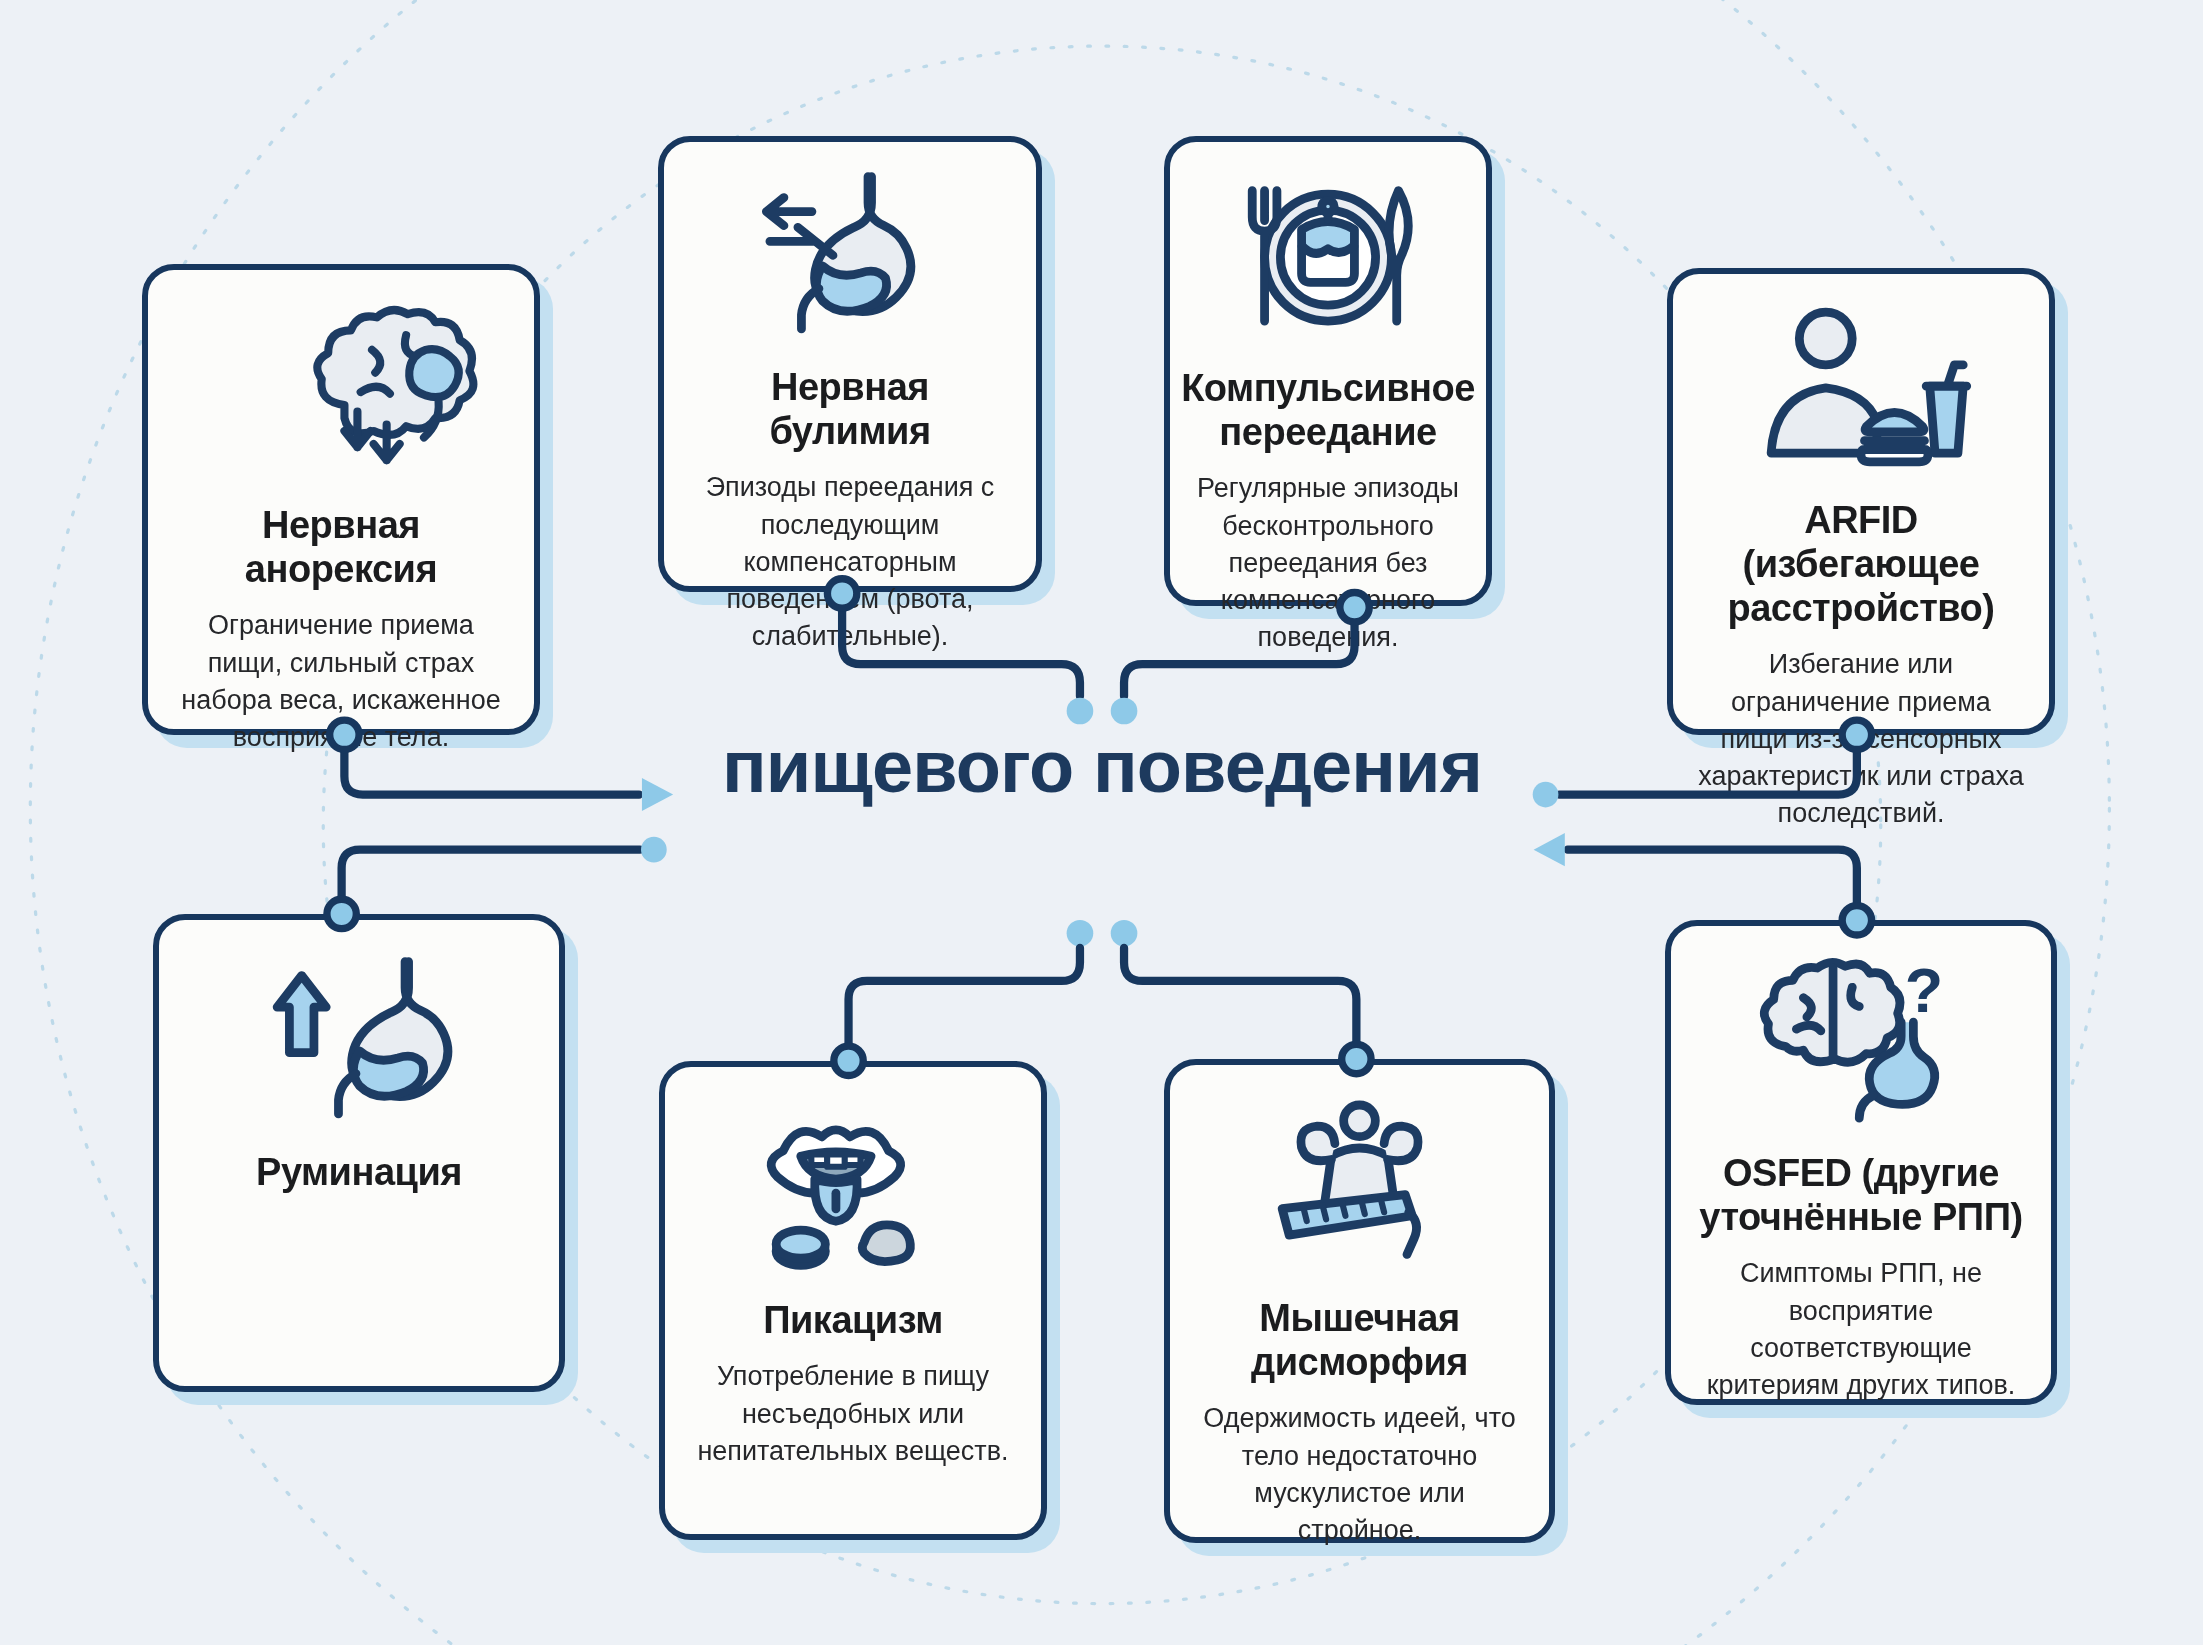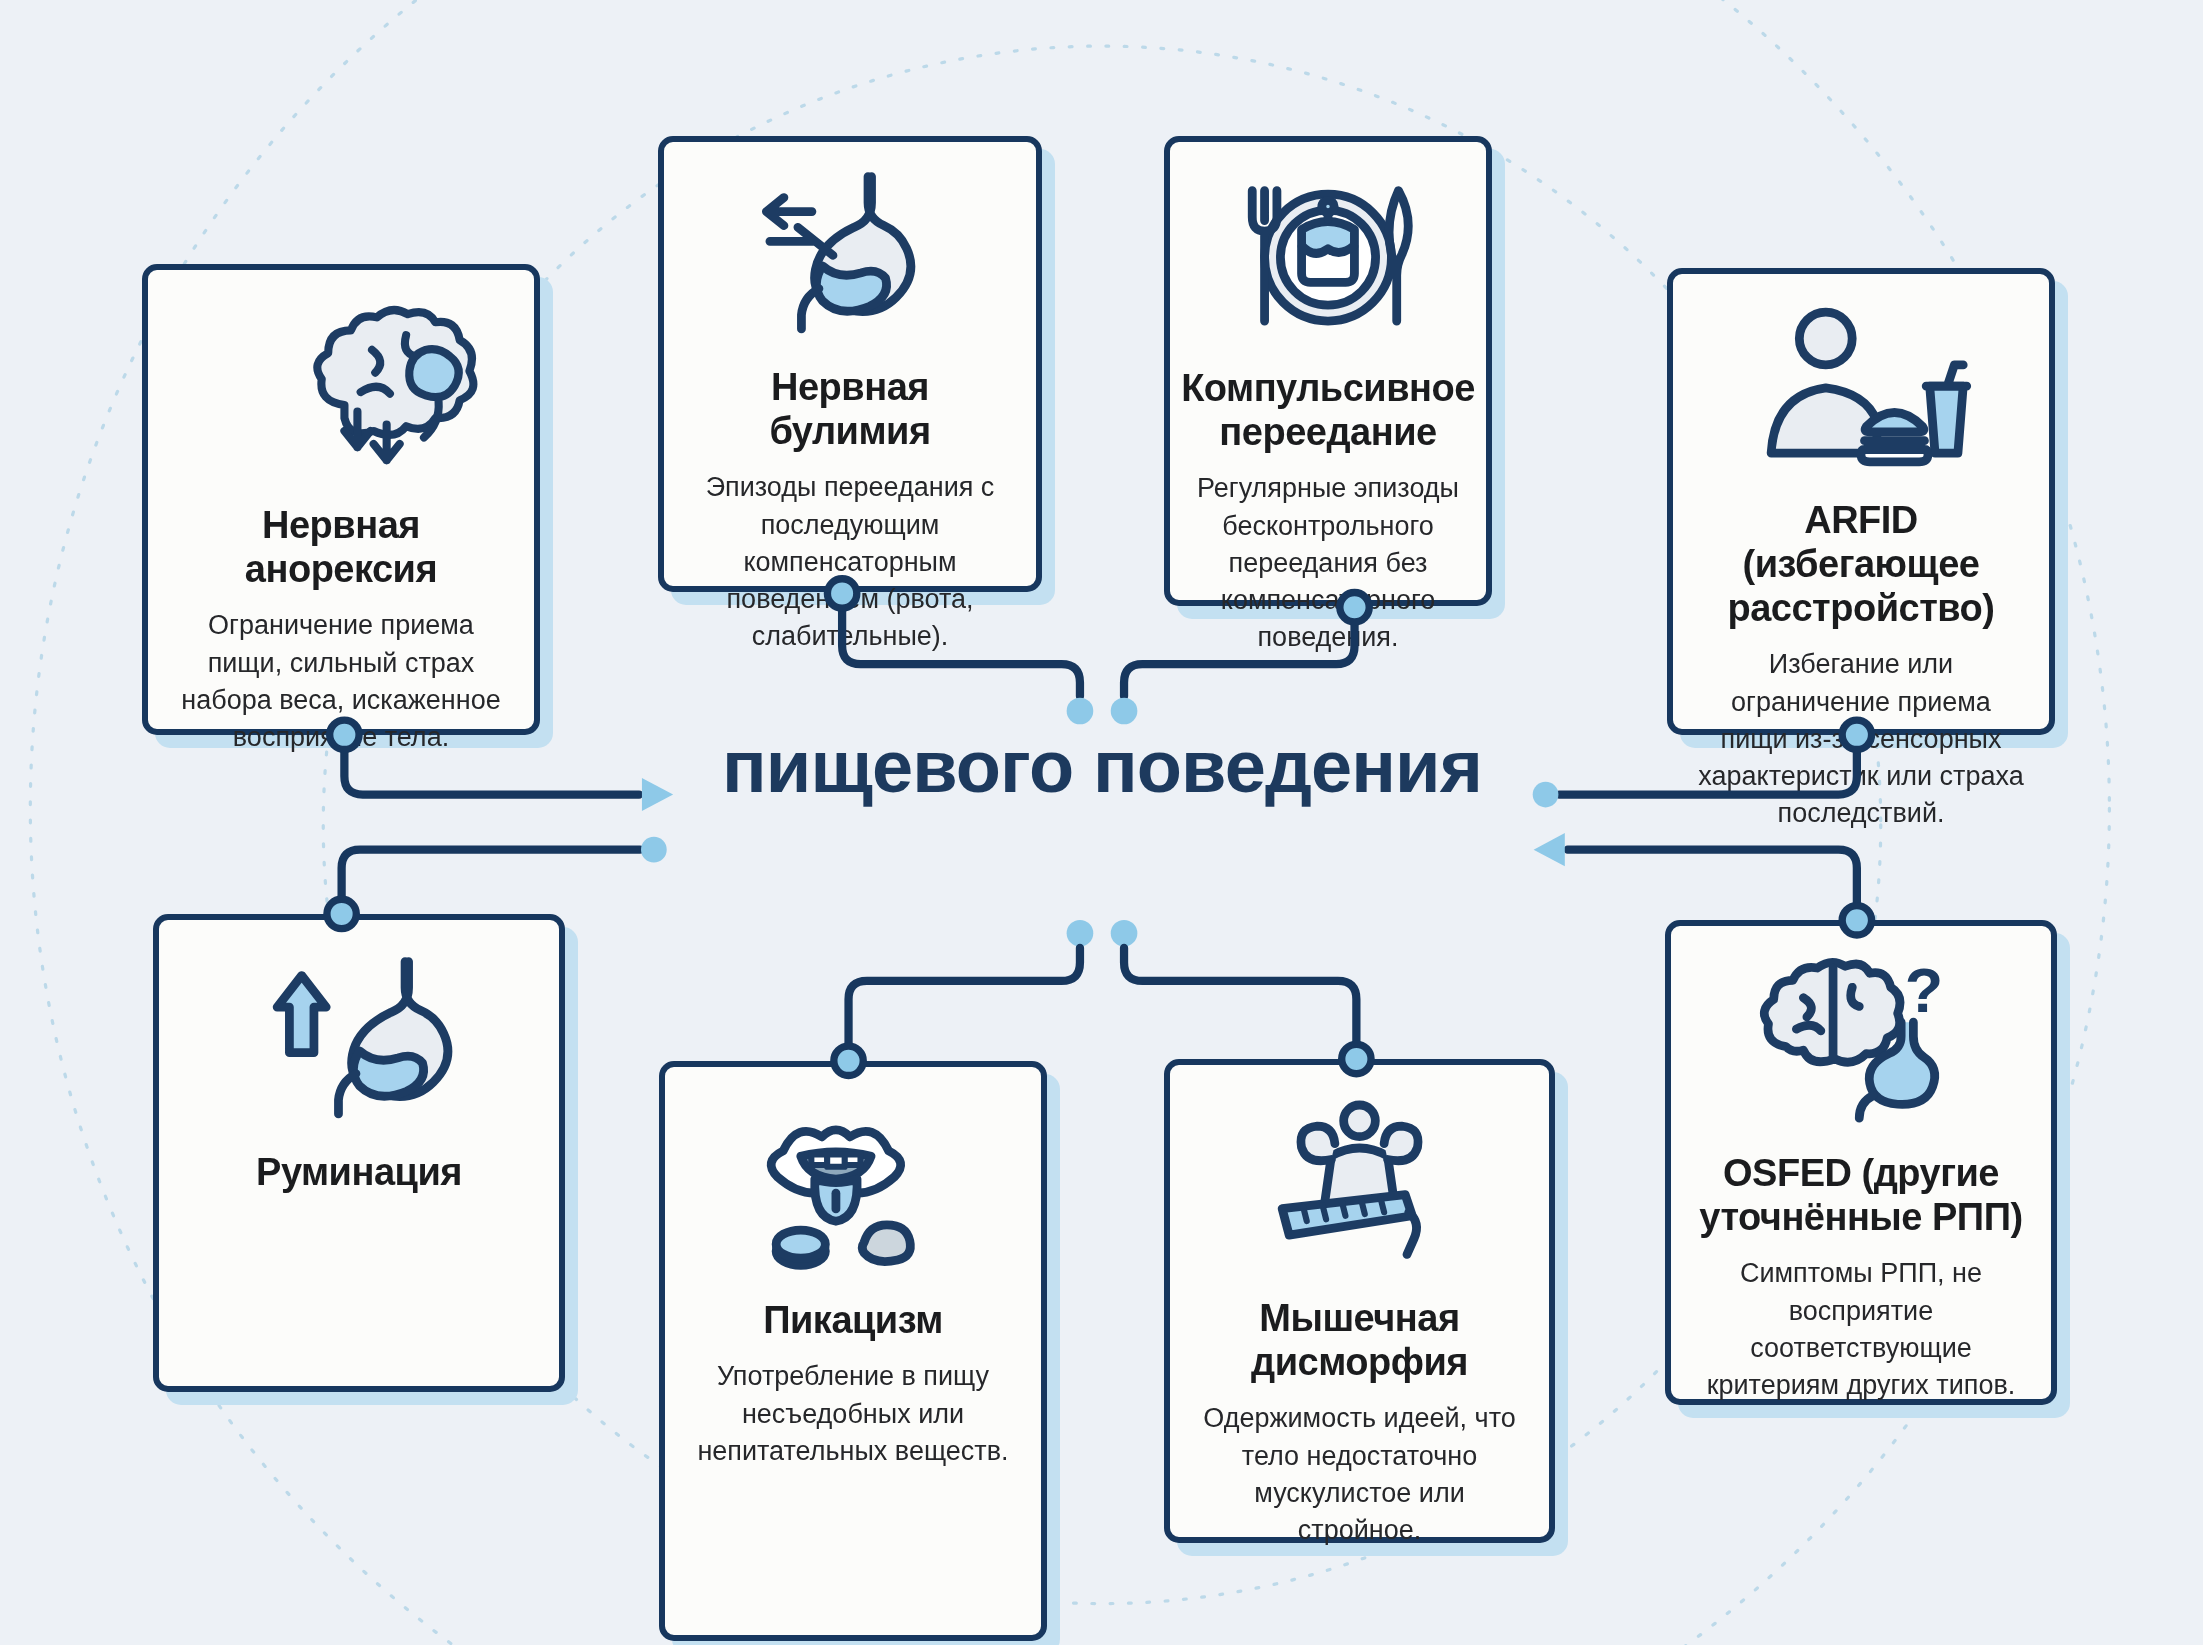--- a/index.html
+++ b/index.html
@@ -10,21 +10,21 @@
   }
   
   .overlay{position:absolute;left:0;top:0;width:2204px;height:1646px;}
   .overlay.behind{z-index:0;}
   .overlay.front{z-index:3;pointer-events:none;}
 
   .card{
     position:absolute;z-index:2;
     background:#fcfcfa;
     border:6.4px solid #17375e;
-    border-radius:15px;
+    border-radius:32px;
     box-shadow:13px 13px 0 0 #c3e0f1;
     box-sizing:border-box;
     display:flex;flex-direction:column;align-items:center;
     padding:31px 24px 18.4px 24px;
   }
   .card .icon{flex:0 0 auto;display:flex;align-items:center;justify-content:center;}
   .card h2{
     margin:14.7px 0 0 0;
     font-size:38px;line-height:1.16;font-weight:700;color:#1b1c1e;
     text-align:center;letter-spacing:-0.5px;
@@ -33,21 +33,21 @@
     margin:16.5px 0 0 0;
     font-size:27px;line-height:1.38;color:#26272a;
     text-align:center;font-weight:500;
   }
   
   .c1{left:142px;top:264px;width:398px;height:471px;align-items:flex-end;}
   .c2{left:658px;top:136px;width:384px;height:456px;padding-top:24px;}
   .c3{left:1164px;top:136px;width:328px;height:470px;padding-top:24px;}
   .c4{left:1667px;top:268px;width:388px;height:467px;padding-top:24px;}
   .c5{left:153px;top:914px;width:412px;height:478px;}
-  .c6{left:659px;top:1061px;width:388px;height:580px;}
+  .c6{left:659px;top:1061px;width:388px;height:479px;}
   .c7{left:1164px;top:1059px;width:391px;height:484px;}
   .c8{left:1665px;top:920px;width:392px;height:485px;padding-top:26px;}
 
   .title{
     position:absolute;z-index:2;left:50%;top:727px;transform:translateX(-50%);
     width:1157px;text-align:center;
     color:#1d3a5e;font-weight:700;font-size:74px;line-height:1.09;
     letter-spacing:-0.9px;
   }
 

